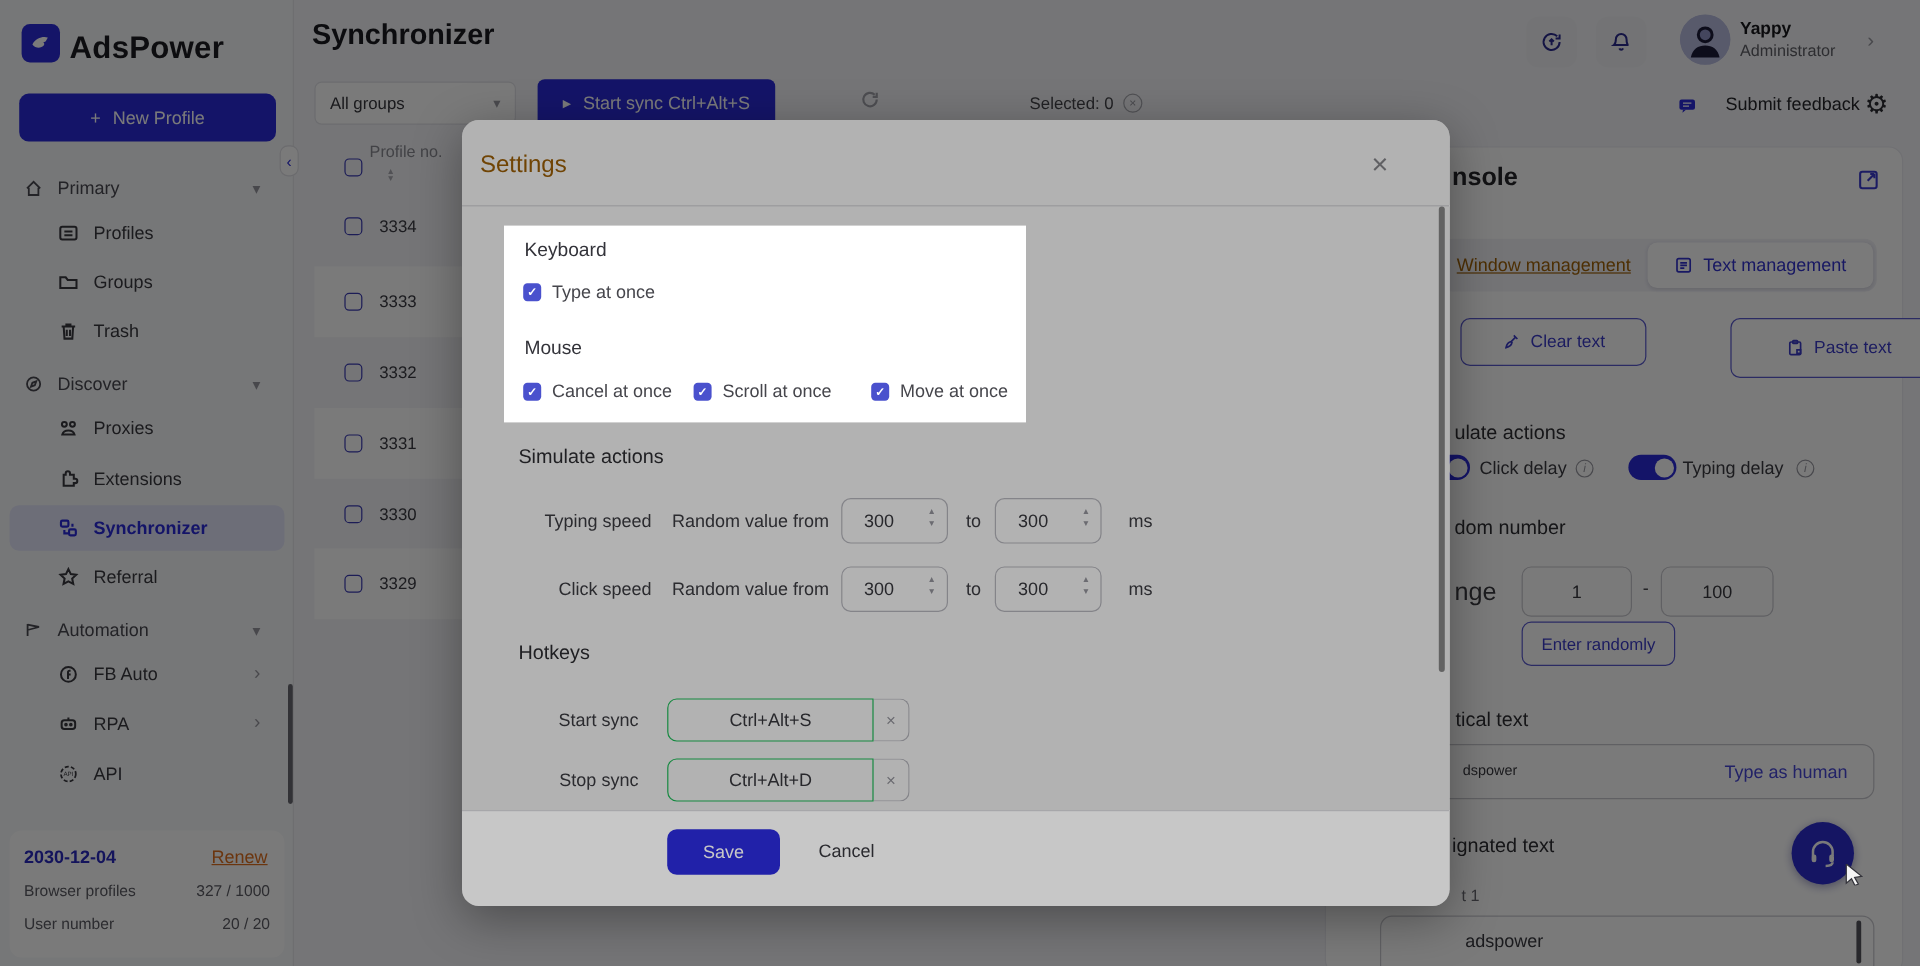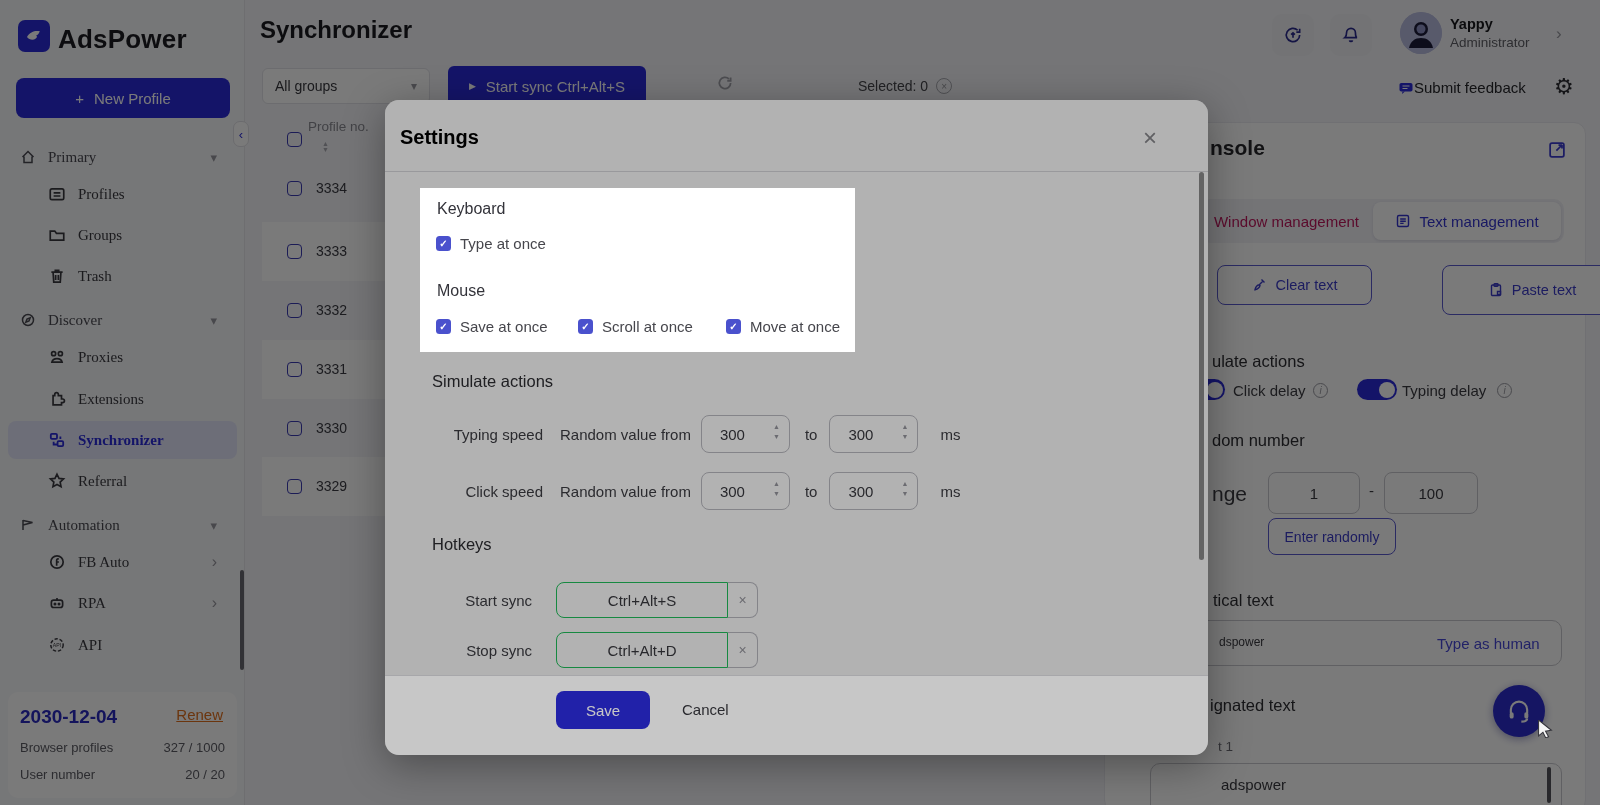--- a/index.html
+++ b/index.html
@@ -19,83 +19,83 @@
 
   
   #sidebar { left:0; top:0; width:245px; height:805px; background:#f7f8fa; border-right:1px solid #e6e6ea; }
   .brand-badge { left:18px; top:20px; width:32px; height:32px; background:#2b2bd9; border-radius:7px; }
   .brand-name { left:58px; top:24px; font-size:26px; font-weight:800; color:#1d1d22; letter-spacing:.2px; }
   .new-profile { left:16px; top:78px; width:214px; height:40px; background:#2b2bd9; border-radius:8px;
                  color:#fff; font-size:15px; display:flex; align-items:center; justify-content:center; gap:10px; }
   .collapse-pill { left:233px; top:121px; width:16px; height:26px; background:#ffffff; border:1px solid #e0e0e6;
                    border-radius:7px; color:#2b2bd9; font-size:13px; display:flex; align-items:center; justify-content:center; z-index:2; }
   .nav { left:0; width:245px; height:38px; display:flex; align-items:center; color:#3a3a40; font-size:15px; }
-  .nav .lbl { margin-left:12px;font-family:Liberation Serif, serif; }
+  .nav .lbl { margin-left:12px; }
   .nav.sec { padding-left:20px; color:#4a4a52; }
   .nav.child { padding-left:48px; }
   .nav .caret { position:absolute; right:28px; color:#97979f; font-size:13px; }
   .nav .chev { position:absolute; right:28px; color:#97979f; font-size:16px; }
   .nav.selected { left:8px; width:229px; background:#e4e7fa; border-radius:8px; color:#2b2bd9; font-weight:700; padding-left:40px; }
   .sb-scroll { left:240px; top:570px; width:4px; height:100px; background:#6a6a72; border-radius:2px; }
   .plan-card { left:8px; top:692px; width:229px; height:106px; background:#ffffff; border-radius:10px; padding:14px 12px 0 12px; }
-  .plan-date { font-size:19px; font-weight:700; color:#2b2bc0; }
+  .plan-date { font-size:15px; font-weight:700; color:#2b2bc0; }
   .renew { position:absolute; right:14px; top:14px; font-size:15px; color:#e0701f; text-decoration:underline; }
   .plan-row { display:flex; justify-content:space-between; font-size:13px; color:#5c5c64; margin-top:12px; }
 
   
   .page-title { left:260px; top:16px; font-size:24px; font-weight:800; color:#1b1b20; }
   .icon-btn { width:42px; height:42px; background:#f0f0f4; border-radius:10px; display:flex; align-items:center; justify-content:center; }
   .avatar { left:1400px; top:12px; width:42px; height:42px; border-radius:50%; background:#b9bce0; overflow:hidden; }
   .uname { left:1450px; top:16px; font-size:14.5px; font-weight:700; color:#17171c; }
   .urole { left:1450px; top:35px; font-size:13.5px; color:#5f5f66; }
   .select { left:262px; top:68px; width:168px; height:36px; background:#fff; border:1px solid #e2e2e8; border-radius:6px;
             padding:0 12px; display:flex; align-items:center; justify-content:space-between; font-size:14px; color:#37373d; }
   .btn-primary { background:#2b2bd9; color:#fff; border-radius:6px; display:flex; align-items:center; justify-content:center; gap:10px; }
   .start-sync { left:448px; top:66px; width:198px; height:40px; font-size:15px; }
   .restart { left:664px; top:74px; display:flex; align-items:center; gap:10px; color:#a2a2aa; font-size:15px;flex-direction:column; }
   .selected-tag { left:858px; top:78px; display:flex; align-items:center; gap:8px; font-size:14px; color:#46464c; }
   .circ-x { width:16px; height:16px; border:1px solid #a8a8b0; border-radius:50%; color:#97979f; font-size:10px;
             display:flex; align-items:center; justify-content:center; }
-  .feedback { left:1398px; top:79px; display:flex; align-items:center; gap:0; font-size:15px; color:#26262b; }
+  .feedback { left:1398px; top:79px; display:flex; align-items:center; gap:24px; font-size:15px; color:#26262b; }
   .gear { left:1554px; top:74px; font-size:22px; color:#2d2d33; }
 
   
   .th { left:308px; top:119px; font-size:13.5px; color:#8a8a92; }
   .sorter { left:322px; top:141px; display:flex; flex-direction:column; line-height:6px; color:#a9a9b1; font-size:7px; }
   .cbx { width:15px; height:15px; border:1.8px solid #3b3bb5; border-radius:4px; background:transparent; }
   .stripe { left:262px; width:860px; height:59px; background:#ffffff; }
   .rowno { left:316px; font-size:14px; color:#3c3c44; }
 
   
   .console-card { left:1104px; top:122px; width:482px; height:690px; background:#fff; border:1px solid #eaeaf0; border-radius:12px; }
   .console-title { left:1210px; top:136px; font-size:21px; font-weight:600; color:#26262b; }
   .tabs { left:1200px; top:199px; width:364px; height:44px; background:#f2f2f7; border-radius:10px; }
   .tab-inactive { position:absolute; left:0; top:0; width:173px; height:44px; display:flex; align-items:center; justify-content:center;
-                  font-size:15px; color:#be185d; }
+                  font-size:15px; color:#a16207;text-decoration:underline; }
   .tab-active { position:absolute; left:173px; top:3px; width:188px; height:38px; background:#fff; border-radius:8px;
                 display:flex; align-items:center; justify-content:center; gap:8px; font-size:15px; color:#3434cf;
                 box-shadow:0 1px 3px rgba(40,40,90,.12); }
   .obtn { border:1px solid #5a5ad0; border-radius:8px; color:#3c3cc8; font-size:14.5px;
           display:flex; align-items:center; justify-content:center; gap:8px; background:#fff; }
   .c-head { font-size:16.5px; color:#2e2e33; }
   .c-lab { font-size:15px; color:#3c3c42; }
   .toggle { width:40px; height:21px; background:#2b2bd9; border-radius:11px; position:absolute; }
   .knob { position:absolute; right:2.5px; top:2.5px; width:16px; height:16px; background:#fff; border-radius:50%; }
   .info { width:15px; height:15px; border:1.2px solid #9a9aa2; border-radius:50%; color:#9a9aa2; font-size:10px;
           display:flex; align-items:center; justify-content:center; font-style:italic; }
   .num-in { border:1px solid #c9c9cf; border-radius:8px; background:#fff; display:flex; align-items:center; justify-content:center;
             font-size:15px; color:#3a3a40; }
   .big-in { border:1px solid #c9c9cf; border-radius:10px; background:#fff; }
   .headset { left:1493px; top:685px; width:52px; height:52px; border-radius:50%; background:#2d2dd0;
              display:flex; align-items:center; justify-content:center; box-shadow:0 2px 8px rgba(20,20,120,.4); }
 
   
   #modal { left:385px; top:100px; width:823px; height:655px; background:#ffffff; border-radius:14px; overflow:hidden;
            box-shadow:0 10px 40px rgba(0,0,0,.35); }
-  .m-title { left:15px; top:26px; font-size:20px; font-weight:700; color:#000000; }
+  .m-title { left:15px; top:26px; font-size:20px; font-weight:400; color:#a16207; }
   .m-close { left:758px; top:24px; font-size:24px; color:#8a8a8f; }
   .m-div { left:0; top:71px; width:823px; height:1px; background:#dcdce0; }
   .m-scroll { left:814px; top:72px; width:5px; height:388px; background:#8f8f8f; border-radius:3px; }
   .spot { left:35px; top:88px; width:435px; height:164px; background:#ffffff; z-index:6; }
   .s-head { font-size:16px; color:#33333a; }
   .cb { width:15px; height:15px; background:#4a51cd; border-radius:3.5px; color:#fff; font-size:10px; font-weight:700;
         display:flex; align-items:center; justify-content:center; }
   .cb-lab { font-size:15px; color:#46464c; margin-left:9px; }
   .m-head2 { font-size:16.5px; color:#2e2e33; }
   .m-row { left:47px; height:38px; display:flex; align-items:center; font-size:15px; color:#3e3e44; }
@@ -453,21 +453,21 @@
 
     <div class="abs spot">
       <div class="abs s-head" style="left:17px;top:12px">Keyboard</div>
       <div class="abs flex" style="left:16px;top:47px">
         <span class="cb">✓</span>
         <span class="cb-lab">Type at once</span>
       </div>
       <div class="abs s-head" style="left:17px;top:94px">Mouse</div>
       <div class="abs flex" style="left:16px;top:130px">
         <span class="cb">✓</span>
-        <span class="cb-lab">Save at once</span>
+        <span class="cb-lab">Cancel at once</span>
       </div>
       <div class="abs flex" style="left:158px;top:130px">
         <span class="cb">✓</span>
         <span class="cb-lab">Scroll at once</span>
       </div>
       <div class="abs flex" style="left:306px;top:130px">
         <span class="cb">✓</span>
         <span class="cb-lab">Move at once</span>
       </div>
     </div>

